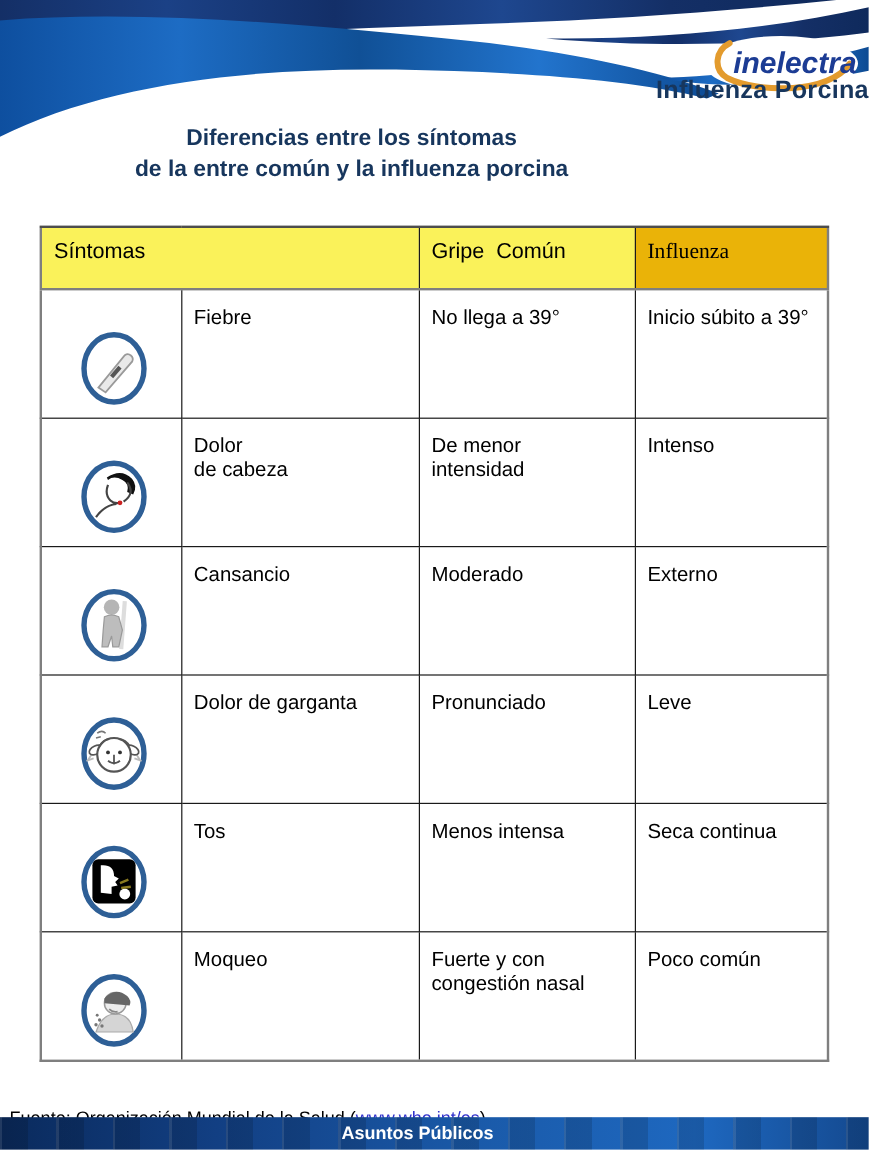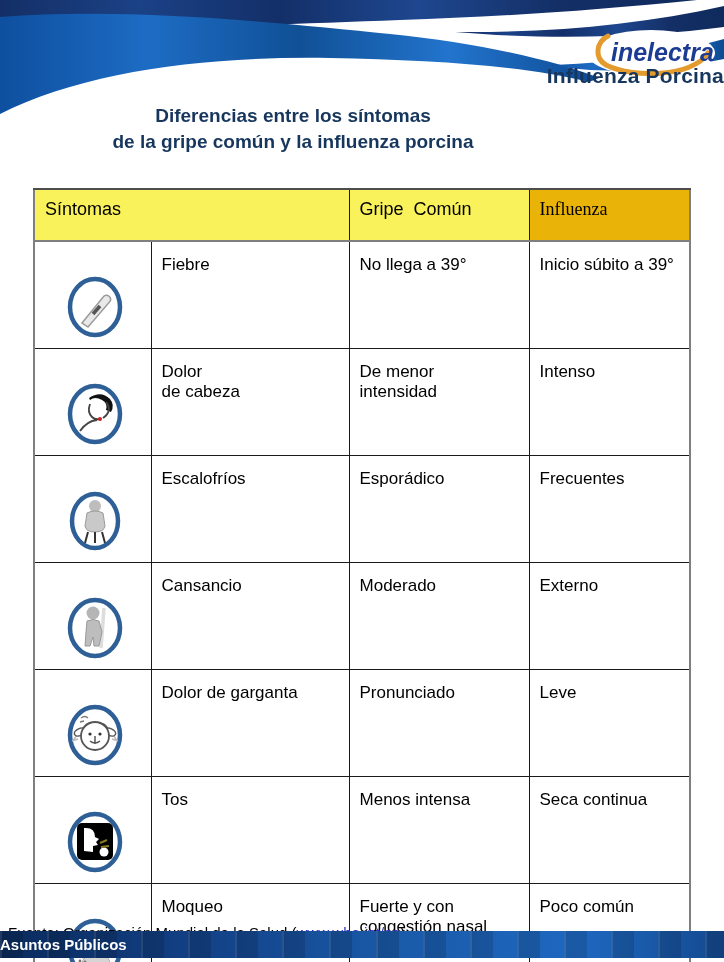--- a/index.html
+++ b/index.html
@@ -37,21 +37,21 @@
   td.icon-cell{padding:5px 0 0 0;text-align:center;}
   .src-line{position:absolute;top:924px;left:8px;font-size:15px;color:#000;}
   .src-line a{color:#3333cc;text-decoration:underline;cursor:pointer;}
   .bottom-bar{
     position:absolute;top:931px;left:0;width:724px;height:27px;
     background:
       repeating-linear-gradient(90deg, rgba(255,255,255,0.10) 0 2px, rgba(255,255,255,0) 2px 47px),
       repeating-linear-gradient(90deg, rgba(0,0,0,0.14) 0 23px, rgba(0,0,0,0) 23px 47px),
       linear-gradient(90deg,#0a2a5c 0%,#123f83 25%,#1a5aa9 55%,#1e68c0 80%,#14498f 100%);
     color:#fff;font-size:15px;font-weight:bold;
-    line-height:27px;text-align:left;box-sizing:border-box;padding-right:28px;
+    line-height:27px;text-align:center;box-sizing:border-box;padding-right:28px;
   }
   .ic{display:inline-block;}
 </style>
 </head>
 <body>
 
 <svg class="banner" width="724" height="116" viewBox="0 0 724 116">
   <defs>
     <linearGradient id="gnavy" x1="0" y1="0" x2="1" y2="0">
       <stop offset="0" stop-color="#142f66"></stop>
@@ -76,21 +76,21 @@
   <g transform="translate(594,32)">
     <ellipse cx="57" cy="21" rx="64" ry="23" fill="#ffffff"></ellipse>
     <path d="M14 4 C2 10 0 26 12 33 C38 46 98 46 114 21" fill="none" stroke="#e39b2d" stroke-width="5" stroke-linecap="round"></path>
     <text x="17" y="29" font-size="25" font-style="italic" font-weight="bold" fill="#1c3c94" font-family="Liberation Sans, sans-serif">inelectra</text>
   </g>
 </svg>
 
 <div class="page-title">Influenza Porcina</div>
 <div class="page-subtitle">
   <div>Diferencias entre los síntomas</div>
-  <div>de la gripe común y la influenza porcina</div>
+  <div>de la entre común y la influenza porcina</div>
 </div>
 
 <table class="sym">
   <colgroup>
       <col style="width:117px">
       <col style="width:198px">
       <col style="width:180px">
       <col style="width:161px">
     </colgroup>
   <thead>
@@ -124,33 +124,20 @@
       </td>
       <td>Dolor
 de cabeza</td>
       <td>De menor
 intensidad</td>
       <td>Intenso</td>
     </tr>
     <tr style="height:68px">
       <td class="icon-cell">
         <svg class="ic" width="58" height="64" viewBox="0 0 58 64">
-          <ellipse cx="29" cy="32" rx="23" ry="27" fill="#fff" stroke="#2e5f96" stroke-width="4.5"></ellipse>
-          <circle cx="29" cy="17" r="6" fill="#bdbdbd"></circle>
-          <path d="M21 24 q8-4 16 0 l2 13 q-1 6-10 6 q-9 0-10-6 z" fill="#c9c9c9" stroke="#9a9a9a" stroke-width="1"></path>
-          <path d="M22 43 l-3 11 M36 43 l3 11 M29 43 v11" stroke="#333" stroke-width="2"></path>
-        </svg>
-      </td>
-      <td>Escalofríos</td>
-      <td>Esporádico</td>
-      <td>Frecuentes</td>
-    </tr>
-    <tr style="height:68px">
-      <td class="icon-cell">
-        <svg class="ic" width="58" height="64" viewBox="0 0 58 64">
           <ellipse cx="29" cy="32" rx="25" ry="28" fill="#fff" stroke="#2e5f96" stroke-width="4.5"></ellipse>
           <path d="M38 12 l-3 40" stroke="#ddd" stroke-width="3.5"></path>
           <circle cx="27" cy="17" r="6.5" fill="#b5b5b5"></circle>
           <path d="M21 25 q6-3 12 0 l3 11 -3 14 h-5 l-1-9 -3 9 h-5 l1-14 z" fill="#bdbdbd" stroke="#999" stroke-width="1"></path>
         </svg>
       </td>
       <td>Cansancio</td>
       <td>Moderado</td>
       <td>Externo</td>
     </tr>

